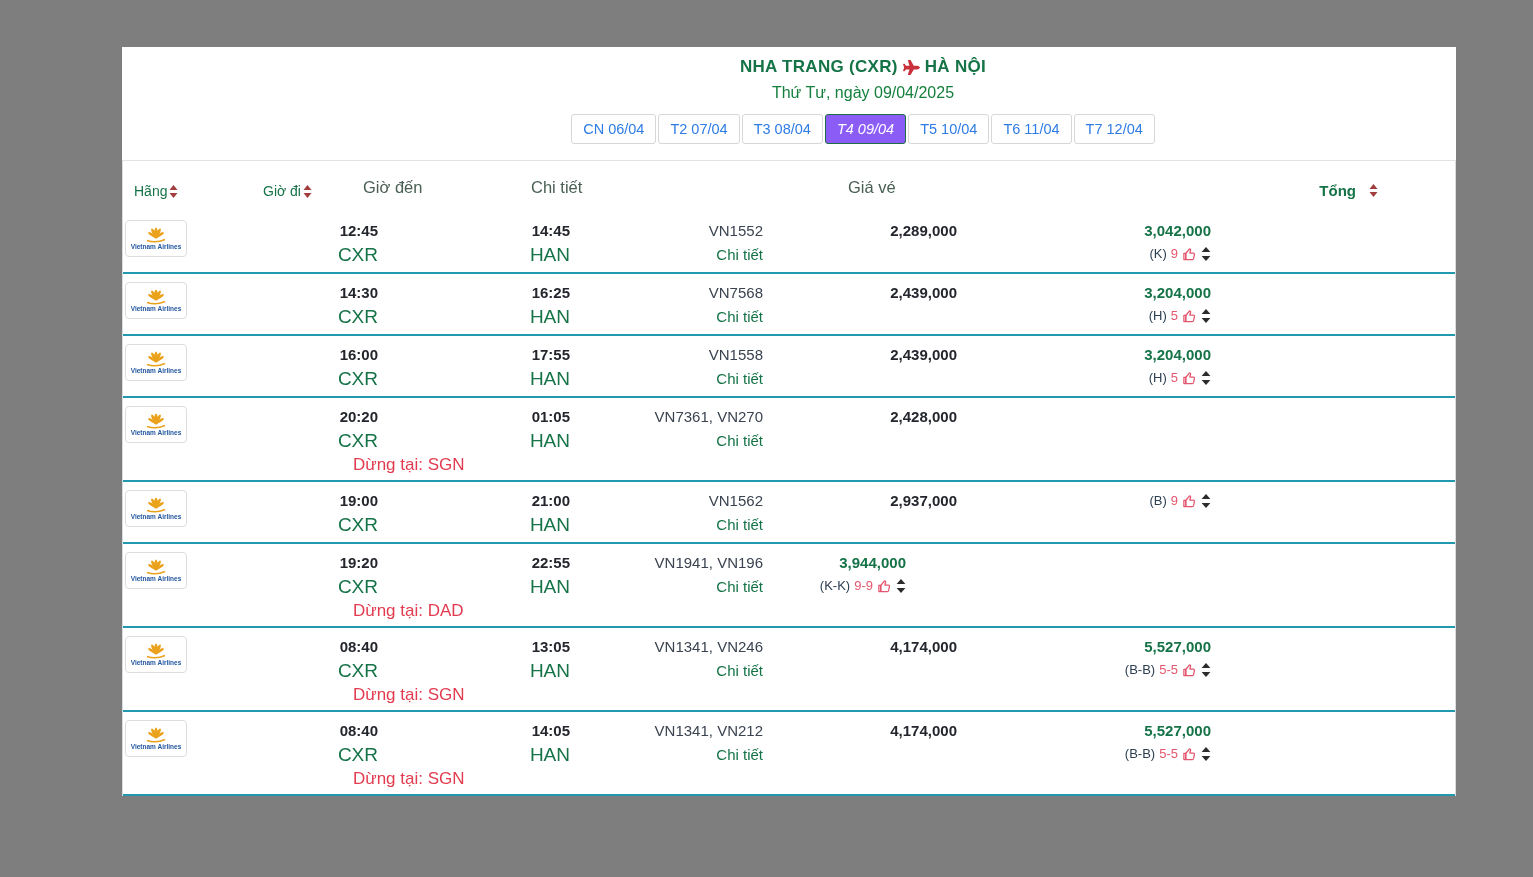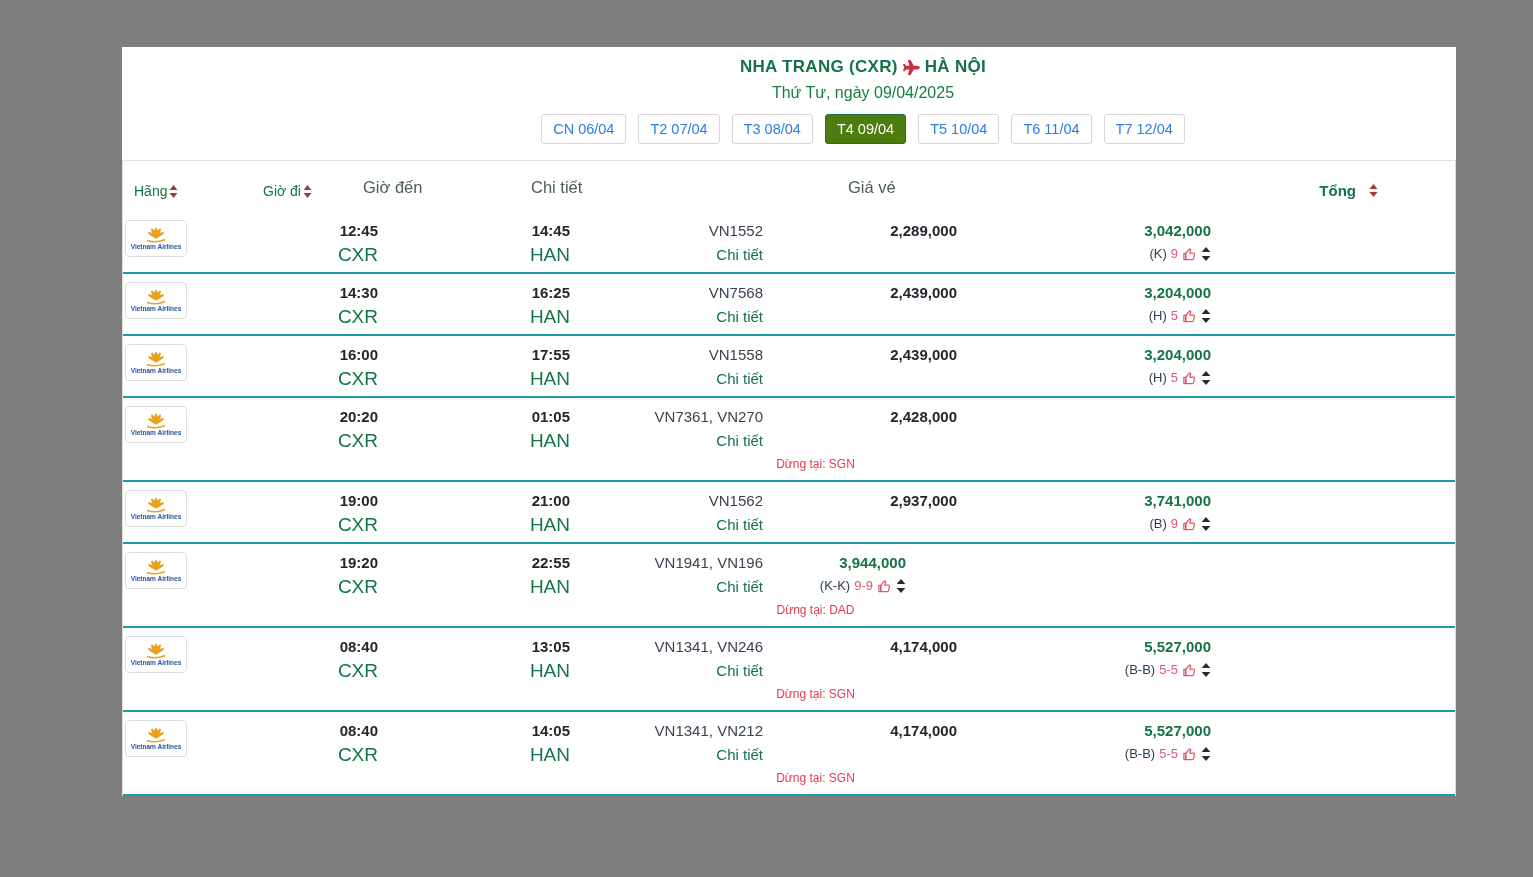--- a/index.html
+++ b/index.html
@@ -15,27 +15,27 @@
   }
   
   .head-block { padding:10px 0 0 148px; text-align:center; }
   .route-title {
     font-size:17px; font-weight:700; color:#157347; letter-spacing:.3px;
     display:flex; align-items:center; justify-content:center; gap:4px;
   }
   .plane-ico { width:19px; height:15px; display:inline-block; }
   .plane-ico svg { display:block; width:100%; height:100%; }
   .subtitle { margin-top:7px; font-size:16px; color:#15803d; }
-  .tabs { margin-top:12px; display:inline-flex; gap:12px; }
+  .tabs { margin-top:12px; display:inline-flex; gap:2px; }
   .tab {
     font-family:inherit; font-size:14.5px; color:#2e7ce4;
     background:#fff; border:1px solid #d7d7d7; border-radius:3px;
     padding:5px 11px; height:30px; cursor:pointer; line-height:18px;
   }
-  .tab.active { background:#4d7c0f; border-color:#1d6e45; color:#ffffff; }
+  .tab.active { background:#8b5cf6; border-color:#1d6e45; color:#ffffff;font-style:italic; }
   .head-sep { margin-top:16px; border-bottom:1px solid #e2e2e2; }
 
   
   .table-region { border-left:1px solid #dcdcdc; border-right:1px solid #dcdcdc; }
   .thead { position:relative; height:51px; }
   .th { position:absolute; white-space:nowrap; }
   .th-sm { font-size:14px; color:#157347; bottom:13px; display:flex; align-items:center; gap:2px; }
   .th-lg { font-size:16.5px; color:#4a6054; bottom:15px; }
   .th-tong { font-size:15px; font-weight:700; color:#157347; bottom:13px; display:flex; align-items:center; gap:13px; }
   .sort-ico svg { display:block; }
@@ -62,22 +62,22 @@
   .code   { font-size:19px; color:#157347; line-height:25px; }
   .flight { font-size:15px; color:#3a4350; line-height:23px; }
   .detail-link { font-size:15px; color:#157347; line-height:25px; cursor:pointer; display:inline-block; }
   .price  { font-size:15px; font-weight:700; color:#23262d; line-height:23px; }
   .total  { font-size:15px; font-weight:700; color:#157347; line-height:23px; }
   .fare   { font-size:13px; color:#2c3e50; line-height:24px;
             display:flex; justify-content:flex-end; align-items:center; gap:4px; }
   .fare .seats { color:#e4566e; }
   .fare .thumb svg, .fare .stepper svg { display:block; }
   .stop {
-    grid-column:1 / -1; text-align:center; padding-left:230px;
-    font-size:12px; color:#e23b4f; line-height:21px; padding-top:1px;
+    grid-column:1 / -1; text-align:left; padding-left:230px;
+    font-size:17px; color:#e23b4f; line-height:21px; padding-top:1px;
   }
 </style>
 </head>
 <body>
 
 <div class="panel">
 
   <div class="head-block">
     <div class="route-title">
       <span>NHA TRANG (CXR)</span>
@@ -353,21 +353,20 @@
       <div class="code">HAN</div>
     </div>
     <div class="c4">
       <div class="flight">VN1562</div>
       <div class="detail-link">Chi tiết</div>
     </div>
     <div class="c5">
       <div class="price">2,937,000</div>
     </div>
     <div class="c6">
-      <div class="total">3,741,000</div>
       <div class="fare">
         <span>(B)</span>
         <span class="seats">9</span>
         <span class="thumb">
           <svg width="15" height="15" viewBox="0 0 24 24" fill="none" stroke="#e4566e" stroke-width="2" stroke-linejoin="round">
                   <path d="M3 10h3v10H3z"></path>
                   <path d="M6 19l1.2 1h9.3a2 2 0 0 0 2-1.6l1.4-6.4A2 2 0 0 0 18 9.6h-5.4l1.2-4.8A1.7 1.7 0 0 0 12.1 3L6 10.4z"></path>
                 </svg>
         </span>
         <span class="stepper">

